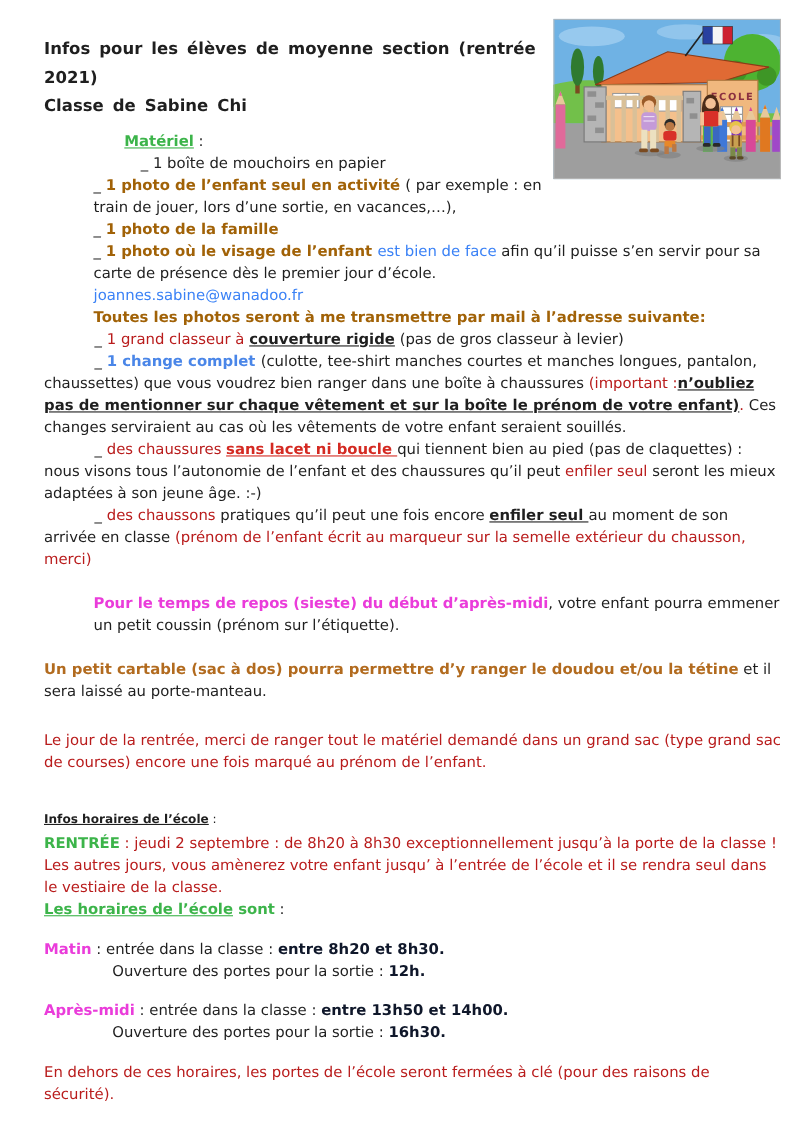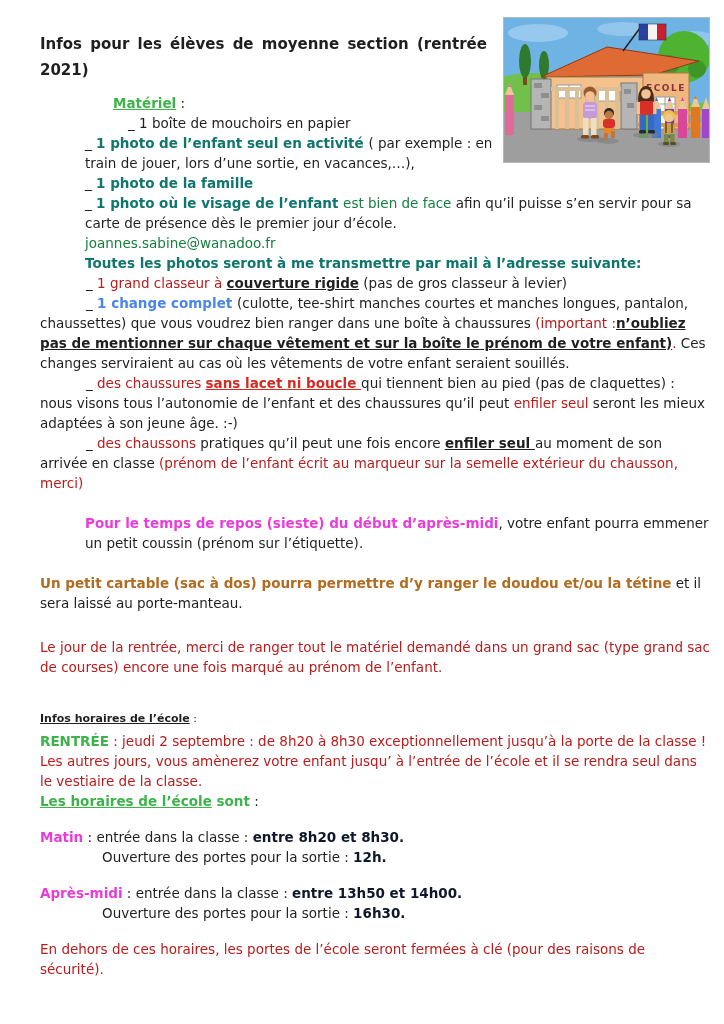--- a/index.html
+++ b/index.html
@@ -25,22 +25,22 @@
   .mt10{margin-top:10px;}
   .mt16{margin-top:16px;}
   .mt20{margin-top:20px;}
   .mt24{margin-top:24px;}
   .mt30{margin-top:30px;}
   .h-infos{font-size:11px;line-height:24px;}
   
   .k{color:#1f1f1f;}
   .kb{color:#b91c1c;font-weight:normal;}
   .kbu{color:#1f1f1f;font-weight:bold;text-decoration:underline;}
-  .red-b{color:#0f766e;font-weight:bold;}
-  .red{color:#15803d;}
+  .red-b{color:#a16207;font-weight:bold;}
+  .red{color:#3b82f6;}
   .red-bu{color:#d42a22;font-weight:bold;text-decoration:underline;}
   .blue{color:#4a86e8;font-weight:bold;}
   .green-bu{color:#3cb44a;font-weight:bold;text-decoration:underline;text-align:right;}
   .green-b{color:#3cb44a;font-weight:bold;}
   .magenta-b{color:#ea3cda;font-weight:bold;}
   .purple-b{color:#0f172a;font-weight:bold;}
   .brown-b{color:#b26b1f;font-weight:bold;}
 </style>
 </head>
 <body>
@@ -193,20 +193,21 @@
         <rect x="161" y="117" width="4.5" height="9" fill="#7a8a48"></rect>
         <rect x="167" y="117" width="4.5" height="9" fill="#7a8a48"></rect>
         <rect x="160" y="125" width="6" height="3" rx="1.5" fill="#5a4a28"></rect>
         <rect x="167" y="125" width="6" height="3" rx="1.5" fill="#5a4a28"></rect>
       </g>
       <rect x="0.5" y="0.5" width="206" height="145" fill="none" stroke="#b8b8b8"></rect>
     </svg>
   </div>
 
   <p class="title"><span class="k">Infos pour les élèves de moyenne section (rentrée 2021)</span></p>
+  <p class="title" style="margin-top:0"><span class="k">Classe de Sabine Chi</span></p>
 
   <p class="p ind73 mt10">
     <span class="green-bu">Matériel</span><span class="k"> :</span>
   </p>
   <p class="p ind88">
     <span class="k">_ 1 boîte de mouchoirs en papier</span>
   </p>
   <p class="p ind45">
     <span class="k">_ </span><span class="red-b">1 photo de l’enfant seul en activité </span><span class="k">( par exemple : en train de jouer, lors d’une sortie, en vacances,…),</span>
   </p>

